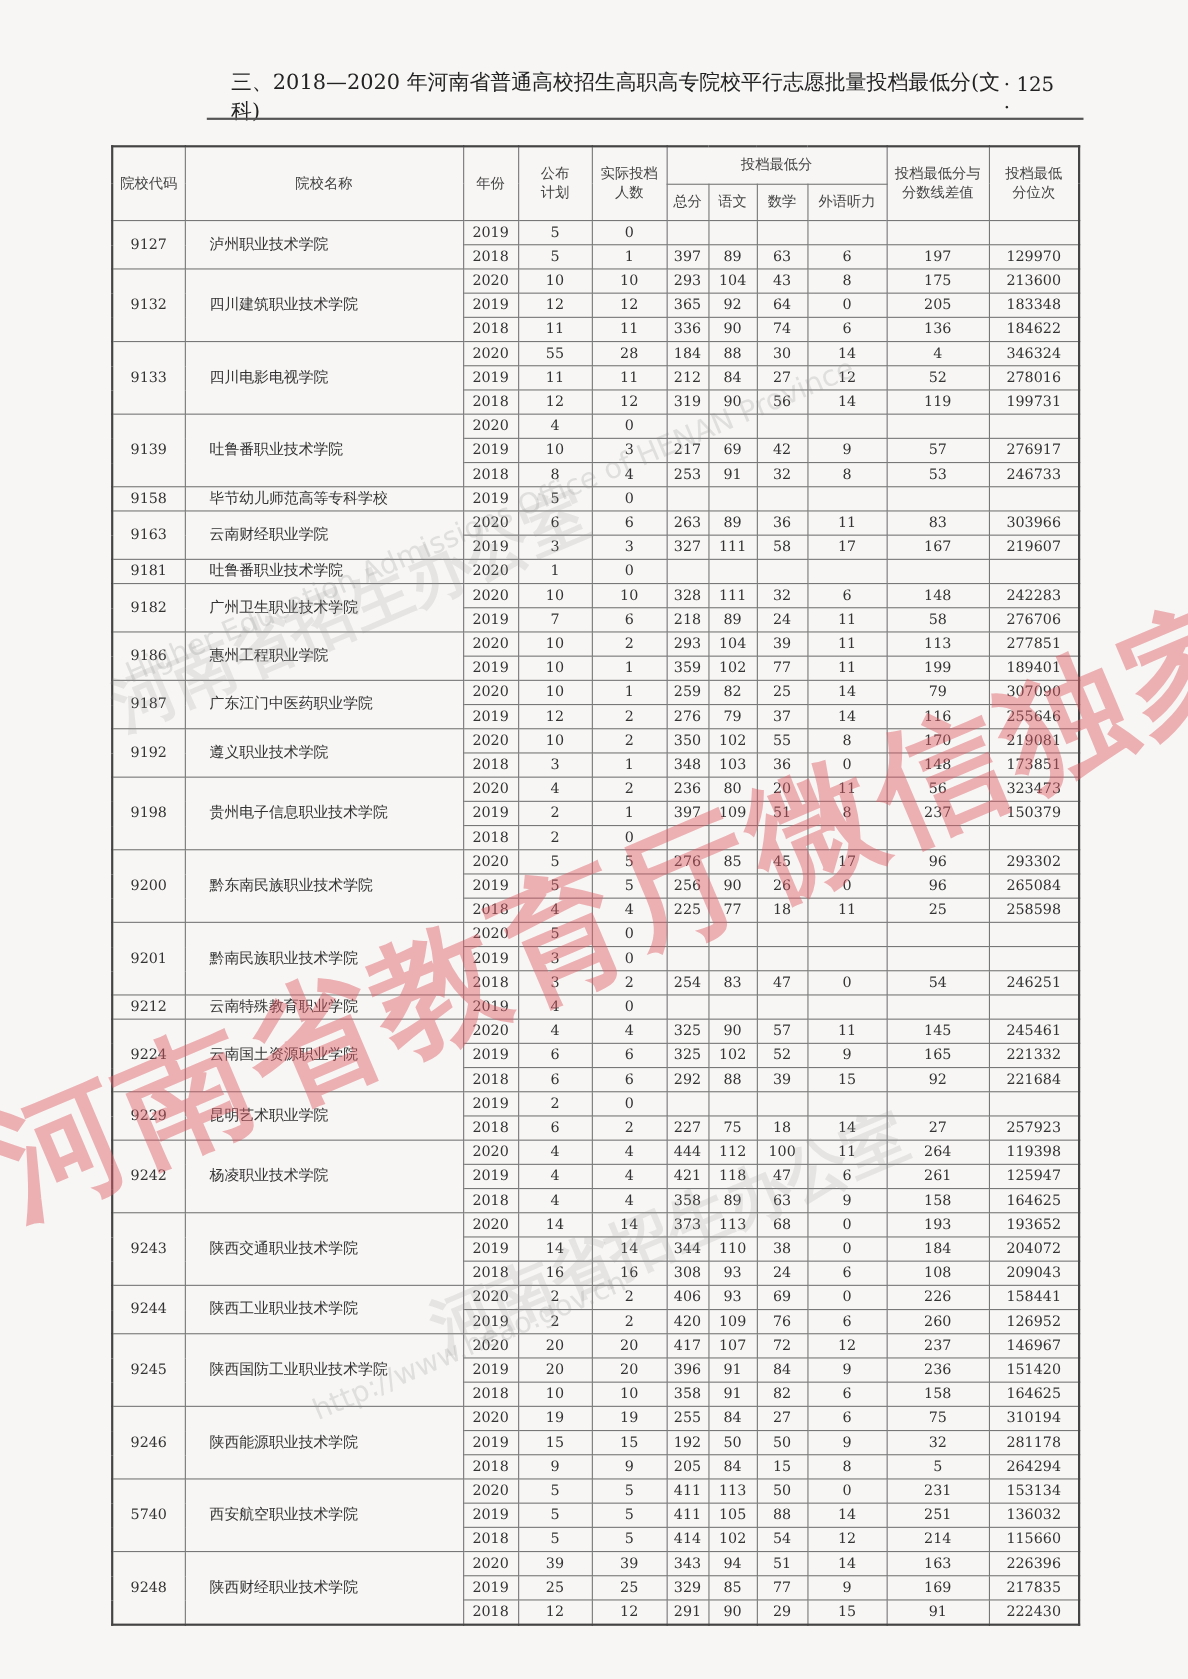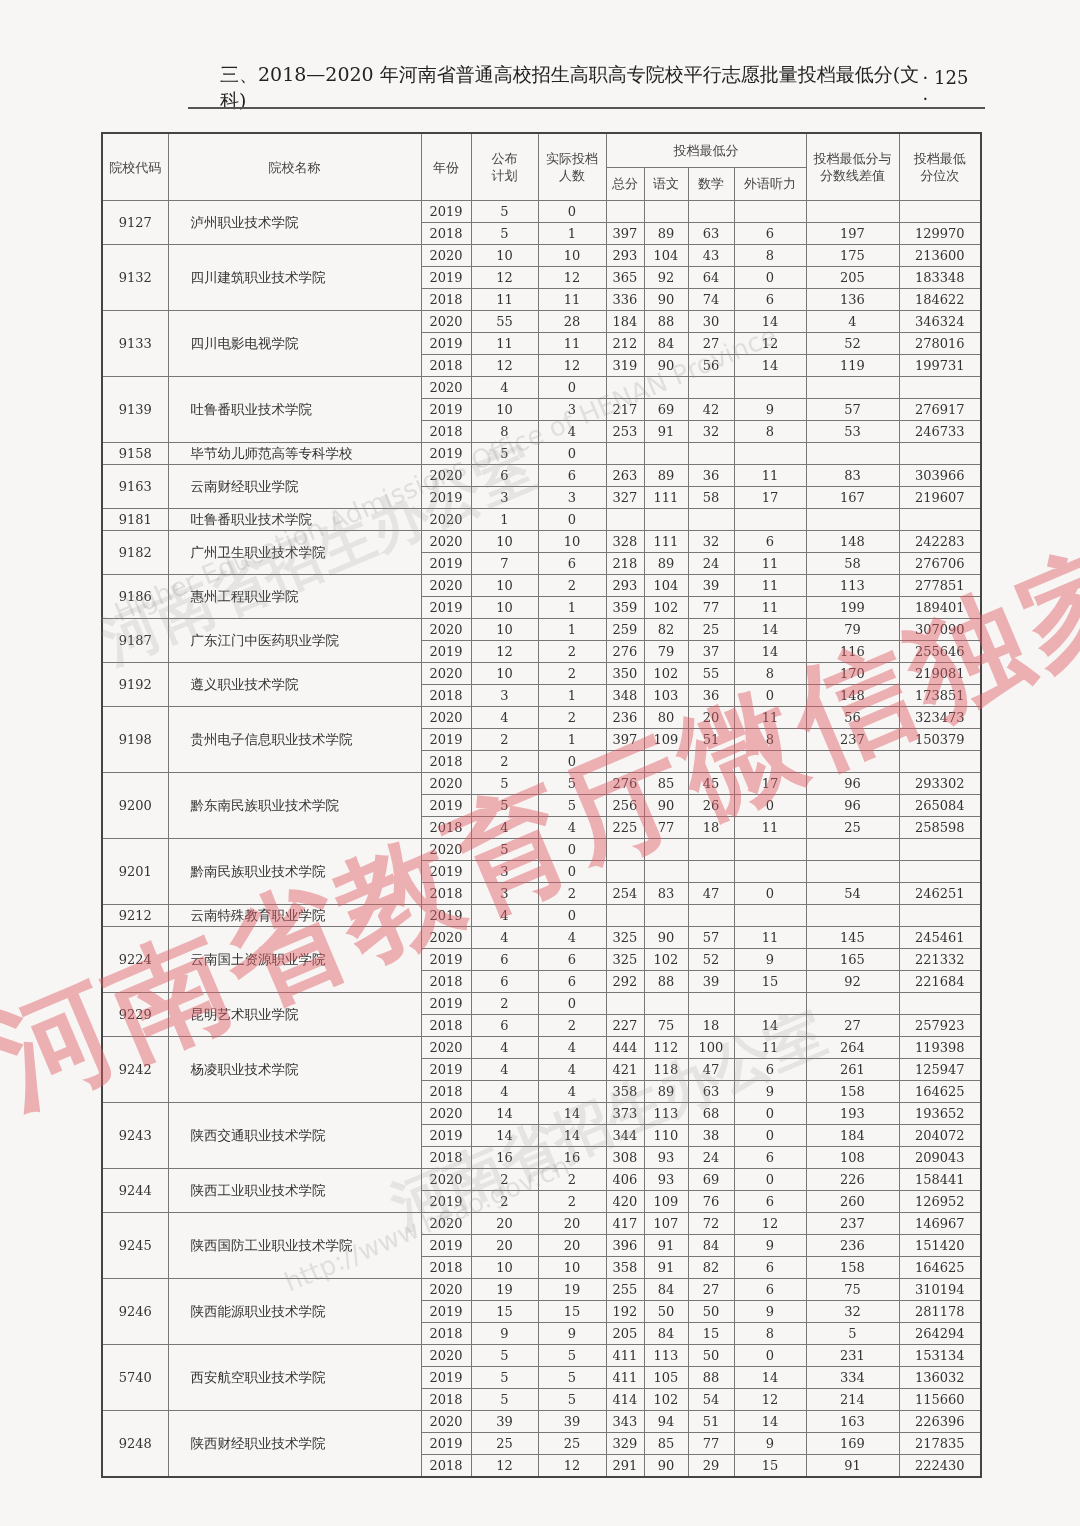--- a/index.html
+++ b/index.html
@@ -3,21 +3,21 @@
 <meta charset="utf-8">
 <style>
   html, body { margin: 0; padding: 0; }
   body {
     width: 1080px; height: 1526px; position: relative; overflow: hidden;
     background: #f7f6f4;
     font-family: "DejaVu Serif", "Liberation Serif", serif;
     color: #2b2b2b;
   }
   .page-header {
-    position: absolute; left: 220px; top: 74px; width: 770px; height: 28px;
+    position: absolute; left: 210px; top: 74px; width: 770px; height: 28px;
     font-size: 19px; letter-spacing: 0px; color: #222;
     display: flex; justify-content: flex-end; align-items: center;
   }
   .page-header .pnum { font-size: 18px; padding-right: 12px; }
   .header-rule {
     position: absolute; left: 188px; top: 107px; width: 797px; height: 0;
     border-top: 2px solid #555;
   }
   table.data {
     position: absolute; left: 101px; top: 132px;
@@ -740,21 +740,21 @@
         <td>153134</td>
       </tr>
       <tr>
         <td>2019</td>
         <td>5</td>
         <td>5</td>
         <td>411</td>
         <td>105</td>
         <td>88</td>
         <td>14</td>
-        <td>334</td>
+        <td>251</td>
         <td>136032</td>
       </tr>
       <tr>
         <td>2018</td>
         <td>5</td>
         <td>5</td>
         <td>414</td>
         <td>102</td>
         <td>54</td>
         <td>12</td>

